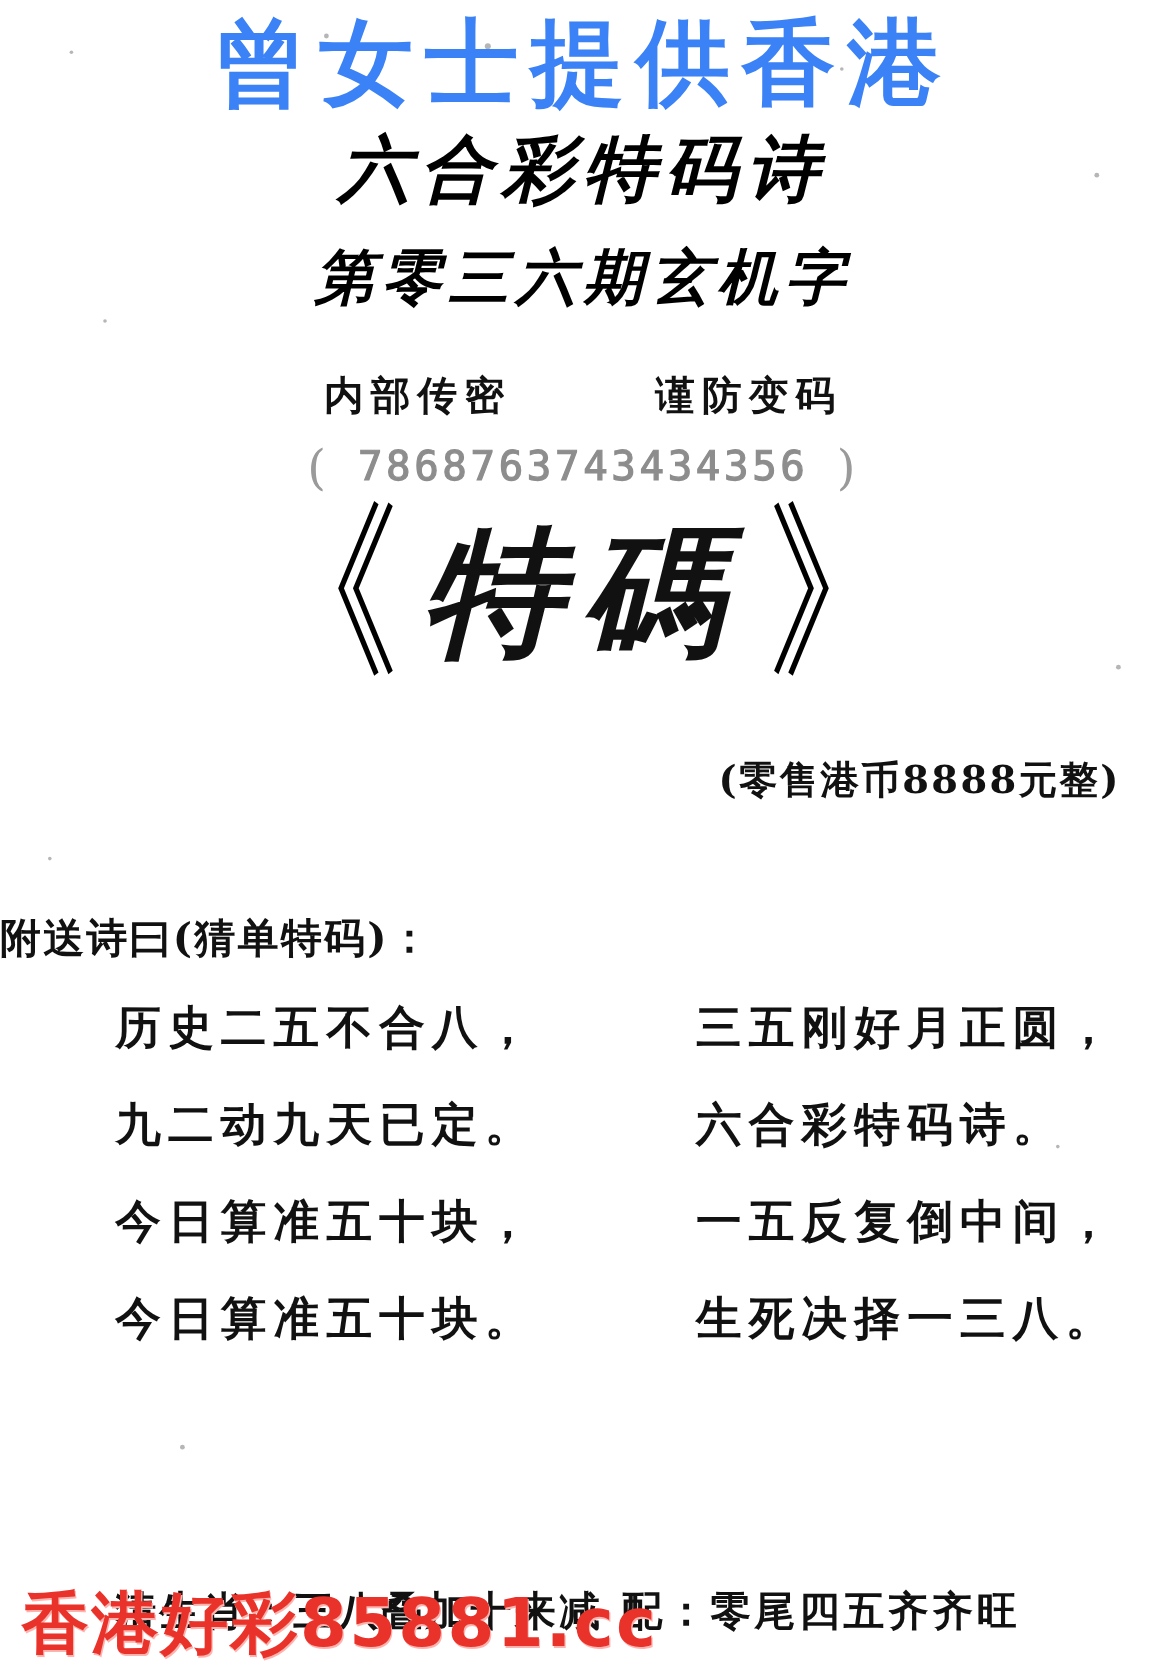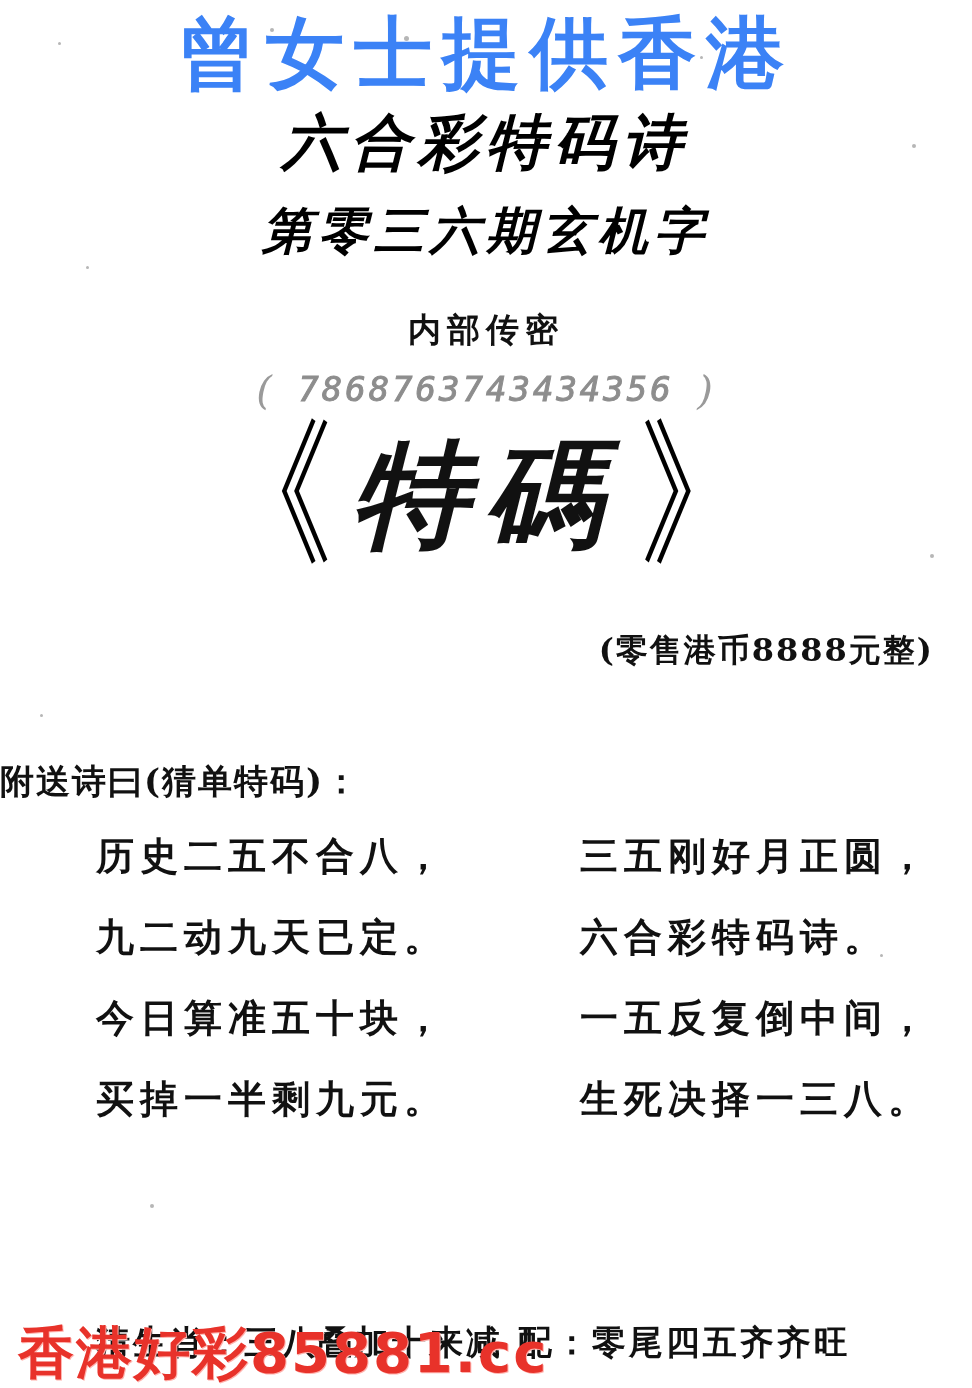--- a/index.html
+++ b/index.html
@@ -66,21 +66,20 @@
     font-weight: bold;
     letter-spacing: 6px;
   }
   .code-line {
     text-align: center;
     margin-top: 14px;
     font-size: 34px;
     letter-spacing: 3px;
     color: #8d8d8d;
     font-family: "DejaVu Sans Mono", monospace;
-    font-style: italic;
     -webkit-text-stroke: 1px #8d8d8d;
   }
   .code-line .paren {
     color: #9a9a9a;
     font-family: "DejaVu Serif", serif;
     -webkit-text-stroke: 0;
     font-size: 40px;
     vertical-align: -3px;
   }
   .feature-row {
@@ -174,20 +173,21 @@
   <div class="speck" style="left:40px;top:700px;width:3px;height:3px;"></div>
   <div class="speck" style="left:880px;top:940px;width:3px;height:3px;"></div>
   <div class="speck" style="left:150px;top:1190px;width:4px;height:4px;"></div>
 
   <div class="title-main">曾女士提供香港</div>
   <div class="title-sub">六合彩特码诗</div>
   <div class="title-issue">第零三六期玄机字</div>
 
   <div class="notice-row">
     <span>内部传密</span>
+    <span>谨防变码</span>
   </div>
 
   <div class="code-line">
     <span class="paren">(</span>
     <span>7868763743434356</span>
     <span class="paren">)</span>
   </div>
 
   <div class="feature-row">
     <span class="brk">《</span>
@@ -199,21 +199,21 @@
 
   <div class="poem-head">附送诗曰(猜单特码)：</div>
 
   <div class="poem-grid">
     <div class="cell">历史二五不合八，</div>
     <div class="cell right">三五刚好月正圆，</div>
     <div class="cell">九二动九天已定。</div>
     <div class="cell right">六合彩特码诗。</div>
     <div class="cell">今日算准五十块，</div>
     <div class="cell right">一五反复倒中间，</div>
-    <div class="cell">买掉一半剩九元。</div>
+    <div class="cell">今日算准五十块。</div>
     <div class="cell right">生死决择一三八。</div>
   </div>
 
   <div class="bottom-row">猜生肖：三八叠加十来减    配：零尾四五齐齐旺</div>
 
   <div class="watermark">香港好彩85881.cc</div>
 
 </div>
 
 </body></html>

